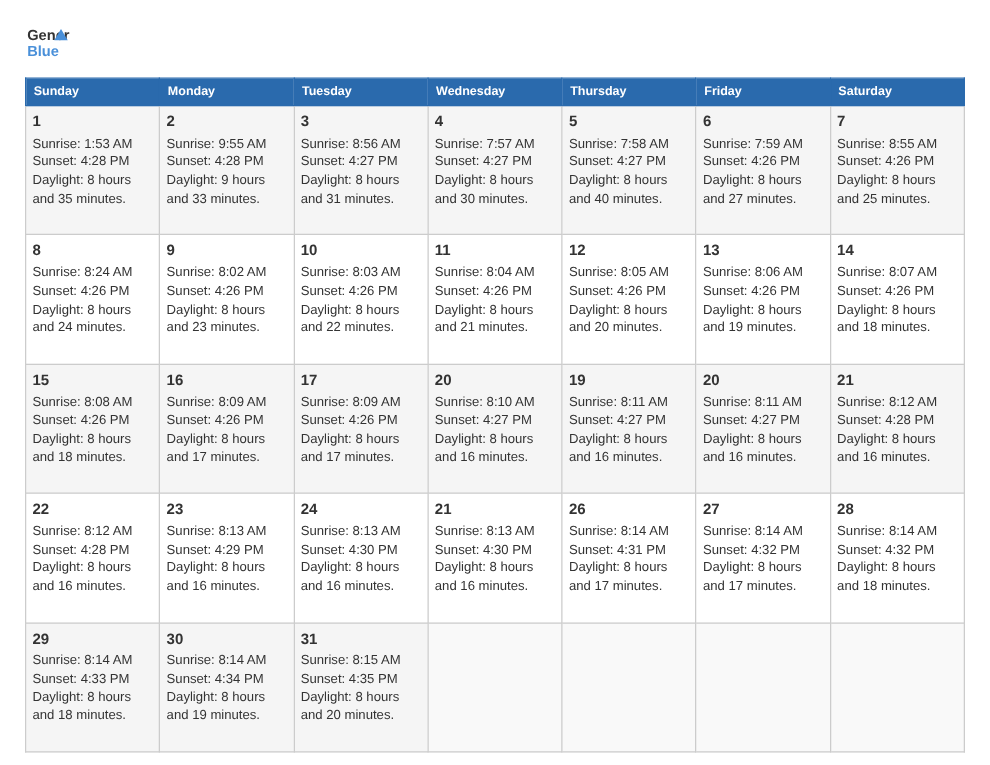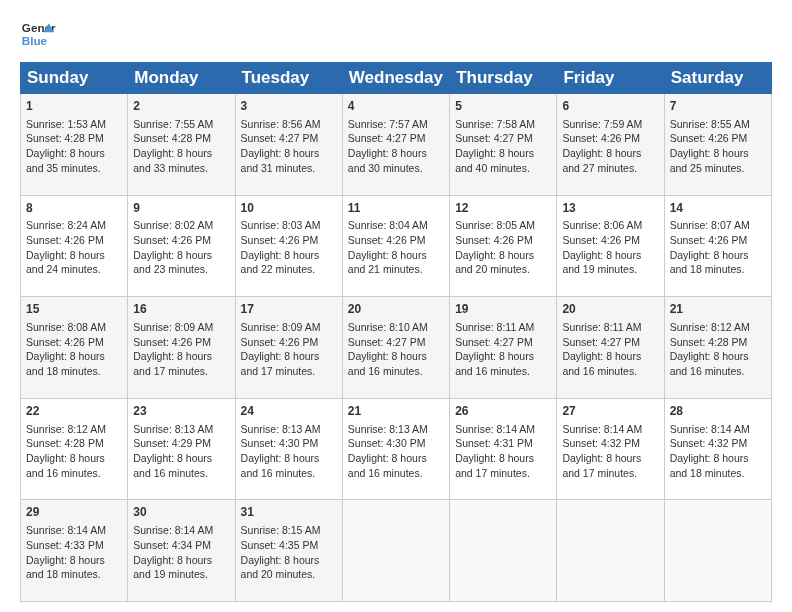--- a/index.html
+++ b/index.html
@@ -46,21 +46,21 @@
     }
     .calendar {
       flex: 1;
       border-collapse: collapse;
       width: 100%;
       table-layout: fixed;
     }
     .calendar thead th {
       background: #2a6aad;
       color: #fff;
-      font-size: 17px;
+      font-size: 10px;
       font-weight: bold;
       padding: 5px 6px;
       text-align: left;
       border: 1px solid #2a6aad;
     }
     .calendar tbody tr {
       background: #fff;
     }
     .calendar tbody tr:nth-child(odd) {
       background: #f5f5f5;
@@ -109,21 +109,21 @@
           <th>Tuesday</th>
           <th>Wednesday</th>
           <th>Thursday</th>
           <th>Friday</th>
           <th>Saturday</th>
         </tr>
     </thead>
     <tbody id="calendar-body">
     <tr>
           <td><span class="day-num">1</span><span>Sunrise: 1:53 AM</span><br><span>Sunset: 4:28 PM</span><br><span>Daylight: 8 hours and 35 minutes.</span></td>
-          <td><span class="day-num">2</span><span>Sunrise: 7:55 AM</span><br><span>Sunset: 4:28 PM</span><br><span>Daylight: 8 hours and 33 minutes.</span></td>
+          <td><span class="day-num">2</span><span>Sunrise: 9:55 AM</span><br><span>Sunset: 4:28 PM</span><br><span>Daylight: 9 hours and 33 minutes.</span></td>
           <td><span class="day-num">3</span><span>Sunrise: 8:56 AM</span><br><span>Sunset: 4:27 PM</span><br><span>Daylight: 8 hours and 31 minutes.</span></td>
           <td><span class="day-num">4</span><span>Sunrise: 7:57 AM</span><br><span>Sunset: 4:27 PM</span><br><span>Daylight: 8 hours and 30 minutes.</span></td>
           <td><span class="day-num">5</span><span>Sunrise: 7:58 AM</span><br><span>Sunset: 4:27 PM</span><br><span>Daylight: 8 hours and 40 minutes.</span></td>
           <td><span class="day-num">6</span><span>Sunrise: 7:59 AM</span><br><span>Sunset: 4:26 PM</span><br><span>Daylight: 8 hours and 27 minutes.</span></td>
           <td><span class="day-num">7</span><span>Sunrise: 8:55 AM</span><br><span>Sunset: 4:26 PM</span><br><span>Daylight: 8 hours and 25 minutes.</span></td>
         </tr>
         <tr>
           <td><span class="day-num">8</span><span>Sunrise: 8:24 AM</span><br><span>Sunset: 4:26 PM</span><br><span>Daylight: 8 hours and 24 minutes.</span></td>
           <td><span class="day-num">9</span><span>Sunrise: 8:02 AM</span><br><span>Sunset: 4:26 PM</span><br><span>Daylight: 8 hours and 23 minutes.</span></td>
           <td><span class="day-num">10</span><span>Sunrise: 8:03 AM</span><br><span>Sunset: 4:26 PM</span><br><span>Daylight: 8 hours and 22 minutes.</span></td>

